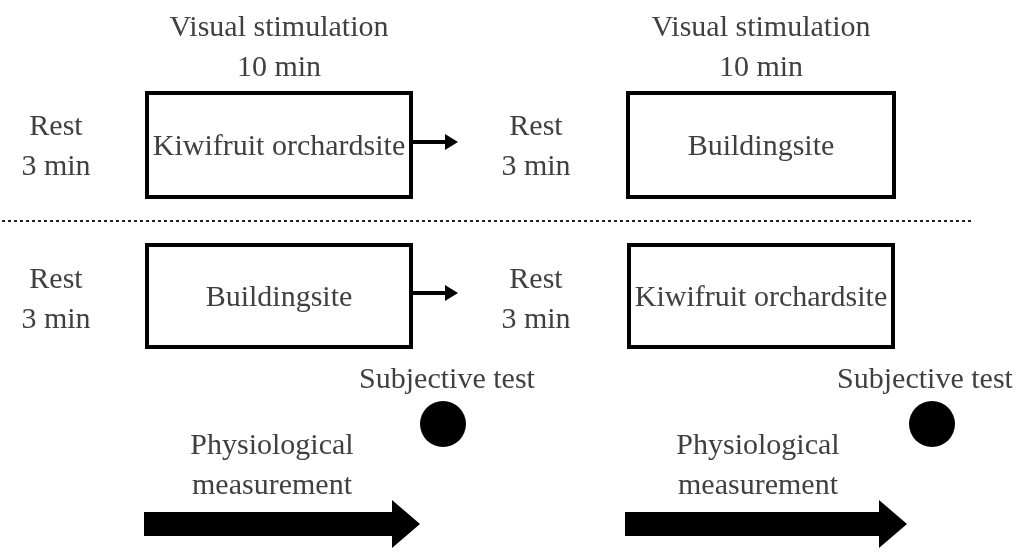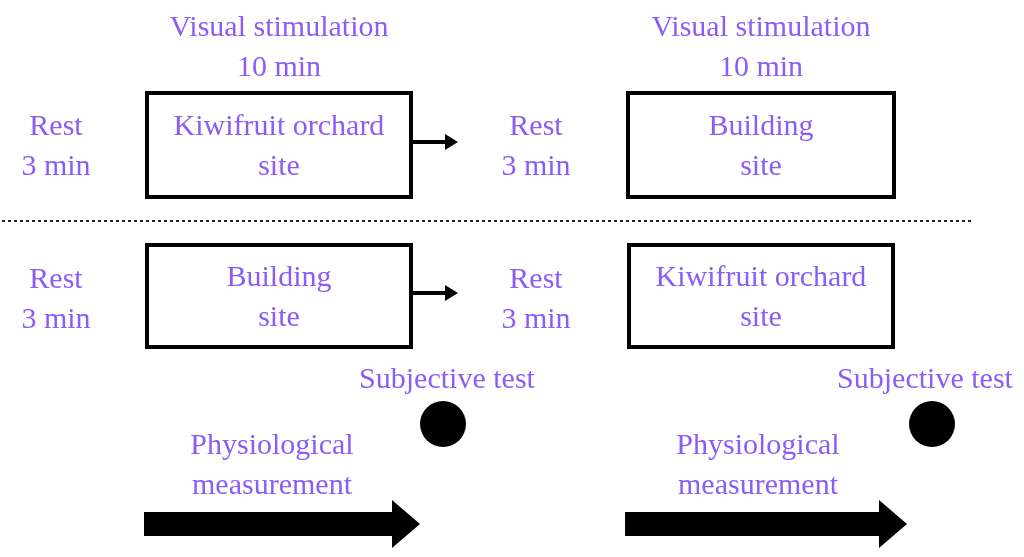--- a/index.html
+++ b/index.html
@@ -10,30 +10,30 @@
     background:#ffffff;
     font-family:"Liberation Serif", serif;
     color:#000;
     overflow:hidden;
   }
   .abs{position:absolute;}
   .txt{
     font-size:30px;
     line-height:40px;
     text-align:center;
-    color:#8b5cf6;
+    color:#404040;
     white-space:nowrap;
   }
   .txt span{display:block;}
   .site-box{
     border:4px solid #000;
     box-sizing:border-box;
     background:#fff;
     display:flex;
-    flex-direction:column;
+    flex-direction:row;
     align-items:center;
     justify-content:center;
   }
   .dash-line{
     height:2px;
     background:repeating-linear-gradient(90deg,#222 0 3px,transparent 3px 6px);
   }
   .dot{
     width:46px;height:46px;
     border-radius:50%;

